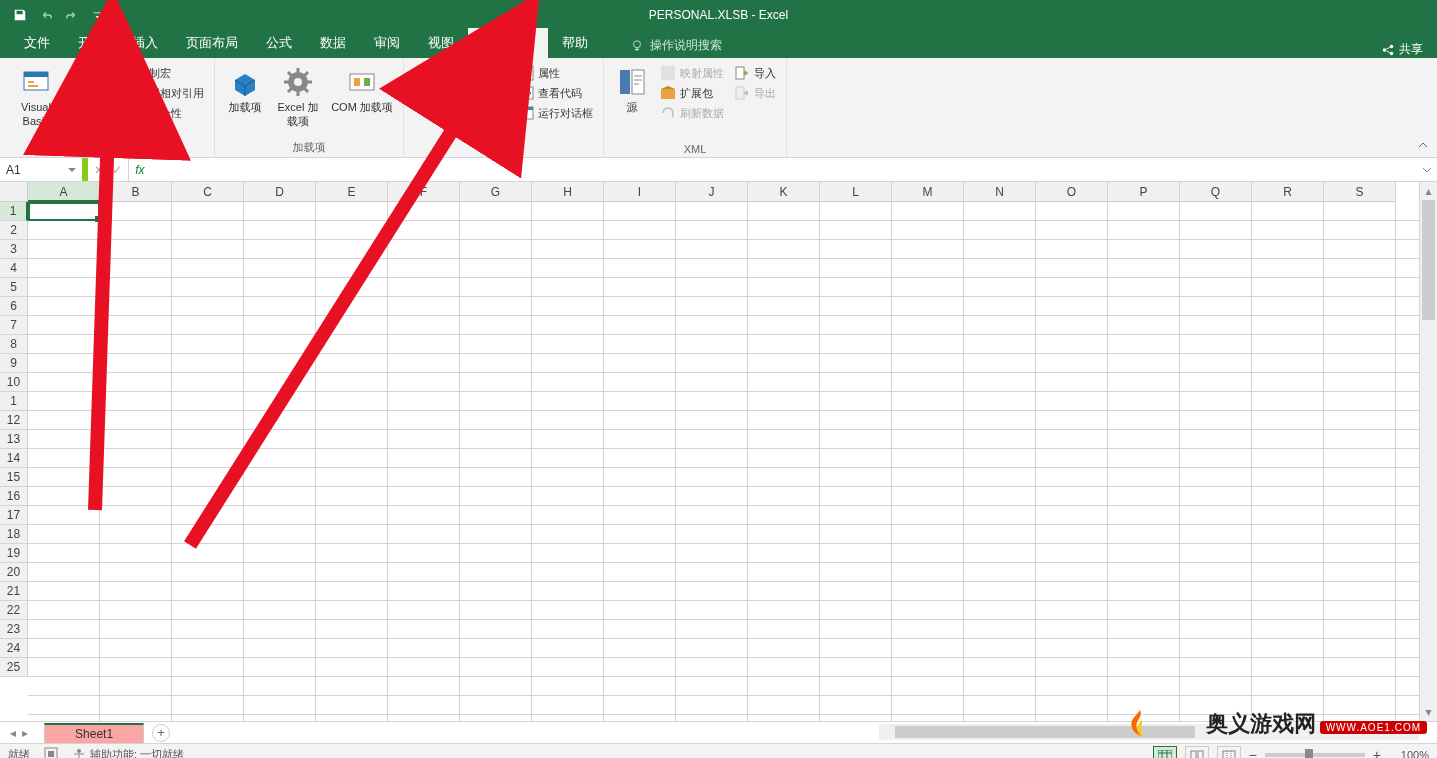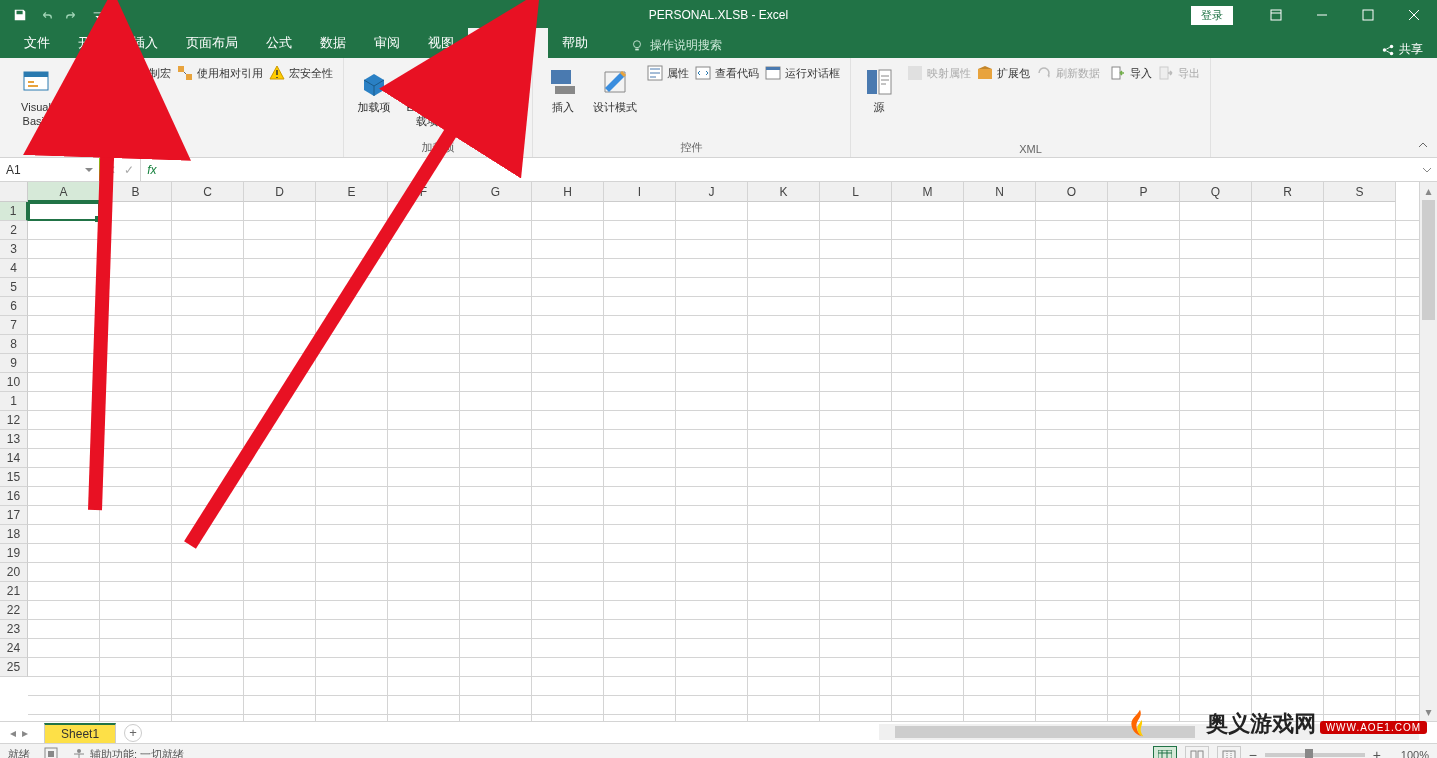--- a/index.html
+++ b/index.html
@@ -24,29 +24,29 @@
 .tell-me svg { width: 14px; height: 14px; }
 .share { position: absolute; right: 14px; display: flex; align-items: center; gap: 4px; font-size: 12px; cursor: pointer; }
 
 
 .ribbon { height: 100px; background: #f3f3f3; border-bottom: 1px solid #d4d4d4; display: flex; position: relative; }
 .group { border-right: 1px solid #e1e1e1; padding: 4px 8px 2px 8px; display: flex; flex-direction: column; }
 .group-body { flex: 1; display: flex; align-items: flex-start; gap: 6px; }
 .group-label { text-align: center; font-size: 11px; color: #666; padding-top: 2px; }
 .big-btn { display: flex; flex-direction: column; align-items: center; justify-content: flex-start; width: 56px; padding-top: 4px; cursor: pointer; text-align: center; font-size: 11px; line-height: 1.3; }
 .big-btn .icon { width: 32px; height: 32px; margin-bottom: 2px; display: flex; align-items: center; justify-content: center; }
-.small-list { display: flex; flex-direction: row; gap: 2px; padding-top: 2px; }
+.small-list { display: flex; flex-direction: column; gap: 2px; padding-top: 2px; }
 .small-btn { display: flex; align-items: center; gap: 4px; font-size: 11px; padding: 1px 2px; cursor: pointer; white-space: nowrap; }
 .small-btn .icon { width: 16px; height: 16px; display: flex; align-items: center; justify-content: center; }
 .small-btn.disabled { color: #aaa; }
 .collapse-btn { position: absolute; right: 6px; bottom: 4px; width: 16px; height: 16px; cursor: pointer; }
 
 
 .formula-bar { height: 24px; border-bottom: 1px solid #d4d4d4; display: flex; align-items: stretch; }
-.name-box { width: 100px; border-right: 1px solid #84cc16; display: flex; align-items: center; padding: 0 6px; font-size: 12px; position: relative; }
+.name-box { width: 88px; border-right: 6px solid #84cc16; display: flex; align-items: center; padding: 0 6px; font-size: 12px; position: relative; }
 .name-box::after { content: ""; position: absolute; right: 6px; top: 50%; border: 4px solid transparent; border-top-color: #888; transform: translateY(-25%); }
 .fx-btns { display: flex; align-items: center; border-right: 1px solid #d4d4d4; padding: 0 6px; gap: 8px; color: #aaa; }
 .fx-btns span { cursor: pointer; }
 .fx-label { font-style: italic; color: #15803d; padding: 0 6px; display: flex; align-items: center; }
 .formula-input { flex: 1; border: none; outline: none; padding: 0 6px; }
 .formula-expand { width: 20px; display: flex; align-items: center; justify-content: center; color: #888; cursor: pointer; }
 
 
 .grid-wrap { position: relative; height: 539px; }
 .corner { position: absolute; left: 0; top: 0; width: 28px; height: 20px; background: #f0f0f0; border-right: 1px solid #ccc; border-bottom: 1px solid #ccc; }
@@ -60,21 +60,21 @@
 .active-cell { position: absolute; left: 0; top: 0; width: 72px; height: 19px; border: 2px solid #217346; background: #fff; }
 .active-cell::after { content: ""; position: absolute; right: -3px; bottom: -3px; width: 6px; height: 6px; background: #217346; }
 .vscroll { position: absolute; right: 0; top: 0; width: 18px; bottom: 0; background: #f0f0f0; border-left: 1px solid #d4d4d4; }
 .vscroll .thumb { position: absolute; top: 18px; left: 2px; right: 2px; height: 120px; background: #cdcdcd; }
 .vscroll .arrow { position: absolute; left: 0; right: 0; height: 18px; display: flex; align-items: center; justify-content: center; color: #888; }
 
 
 .sheet-bar { height: 22px; background: #fff; border-top: 1px solid #d4d4d4; display: flex; align-items: center; position: relative; }
 .sheet-nav { display: flex; gap: 6px; padding: 0 10px; color: #888; }
 .sheet-nav span { cursor: pointer; }
-.sheet-tab { border: 1px solid #ccc; border-top: 2px solid #217346; border-bottom: none; padding: 2px 16px; background: #fde047; font-size: 12px; margin-left: 6px; cursor: pointer; }
+.sheet-tab { border: 1px solid #ccc; border-top: 2px solid #217346; border-bottom: none; padding: 2px 30px; background: #fca5a5; font-size: 12px; margin-left: 6px; cursor: pointer; }
 .sheet-add { margin-left: 8px; width: 18px; height: 18px; border: 1px solid #ccc; border-radius: 50%; display: flex; align-items: center; justify-content: center; cursor: pointer; color: #666; font-size: 13px; }
 .hscroll { position: absolute; right: 18px; top: 2px; width: 540px; height: 16px; background: #f0f0f0; }
 .hscroll .thumb { position: absolute; left: 16px; top: 2px; bottom: 2px; width: 300px; background: #cdcdcd; }
 
 
 .status-bar { height: 22px; background: #f3f3f3; border-top: 1px solid #d4d4d4; display: flex; align-items: center; font-size: 11px; color: #555; padding: 0 8px; gap: 14px; }
 .status-right { margin-left: auto; display: flex; align-items: center; gap: 8px; }
 .view-btn { width: 24px; height: 18px; border: 1px solid #ccc; display: flex; align-items: center; justify-content: center; cursor: pointer; }
 .view-btn.active { background: #d6e9d8; border-color: #217346; }
 .zoom-slider { width: 100px; height: 4px; background: #ccc; position: relative; }
@@ -107,44 +107,20 @@
           <path fill="none" stroke="#9fd4b5" stroke-width="1.5" d="M11 8H5a3 3 0 00-3 3v1M11 8L8 5M11 8l-3 3"></path>
         </svg>
       </div>
     <div class="qat-btn">
         <svg viewBox="0 0 16 16">
           <path fill="#fff" d="M3 5h10v1H3zM5 9l3 3 3-3z"></path>
         </svg>
       </div>
   </div>
   <div class="title-text">PERSONAL.XLSB - Excel</div>
-  <div class="title-right">
-    <div class="login-btn">登录</div>
-    <div class="win-btn">
-        <svg viewBox="0 0 12 12">
-          <rect x="1" y="1" width="10" height="10" stroke="#fff" fill="none"></rect>
-          <path d="M1 4h10" stroke="#fff"></path>
-        </svg>
-      </div>
-    <div class="win-btn">
-        <svg viewBox="0 0 12 12">
-          <path d="M1 6h10" stroke="#fff"></path>
-        </svg>
-      </div>
-    <div class="win-btn">
-        <svg viewBox="0 0 12 12">
-          <rect x="1" y="1" width="10" height="10" stroke="#fff" fill="none"></rect>
-        </svg>
-      </div>
-    <div class="win-btn">
-        <svg viewBox="0 0 12 12">
-          <path d="M1 1l10 10M11 1L1 11" stroke="#fff"></path>
-        </svg>
-      </div>
-  </div>
 </div>
 
 <div class="ribbon-tabs">
   <div class="tab">文件</div>
   <div class="tab">开始</div>
   <div class="tab">插入</div>
   <div class="tab">页面布局</div>
   <div class="tab">公式</div>
   <div class="tab">数据</div>
   <div class="tab">审阅</div>

